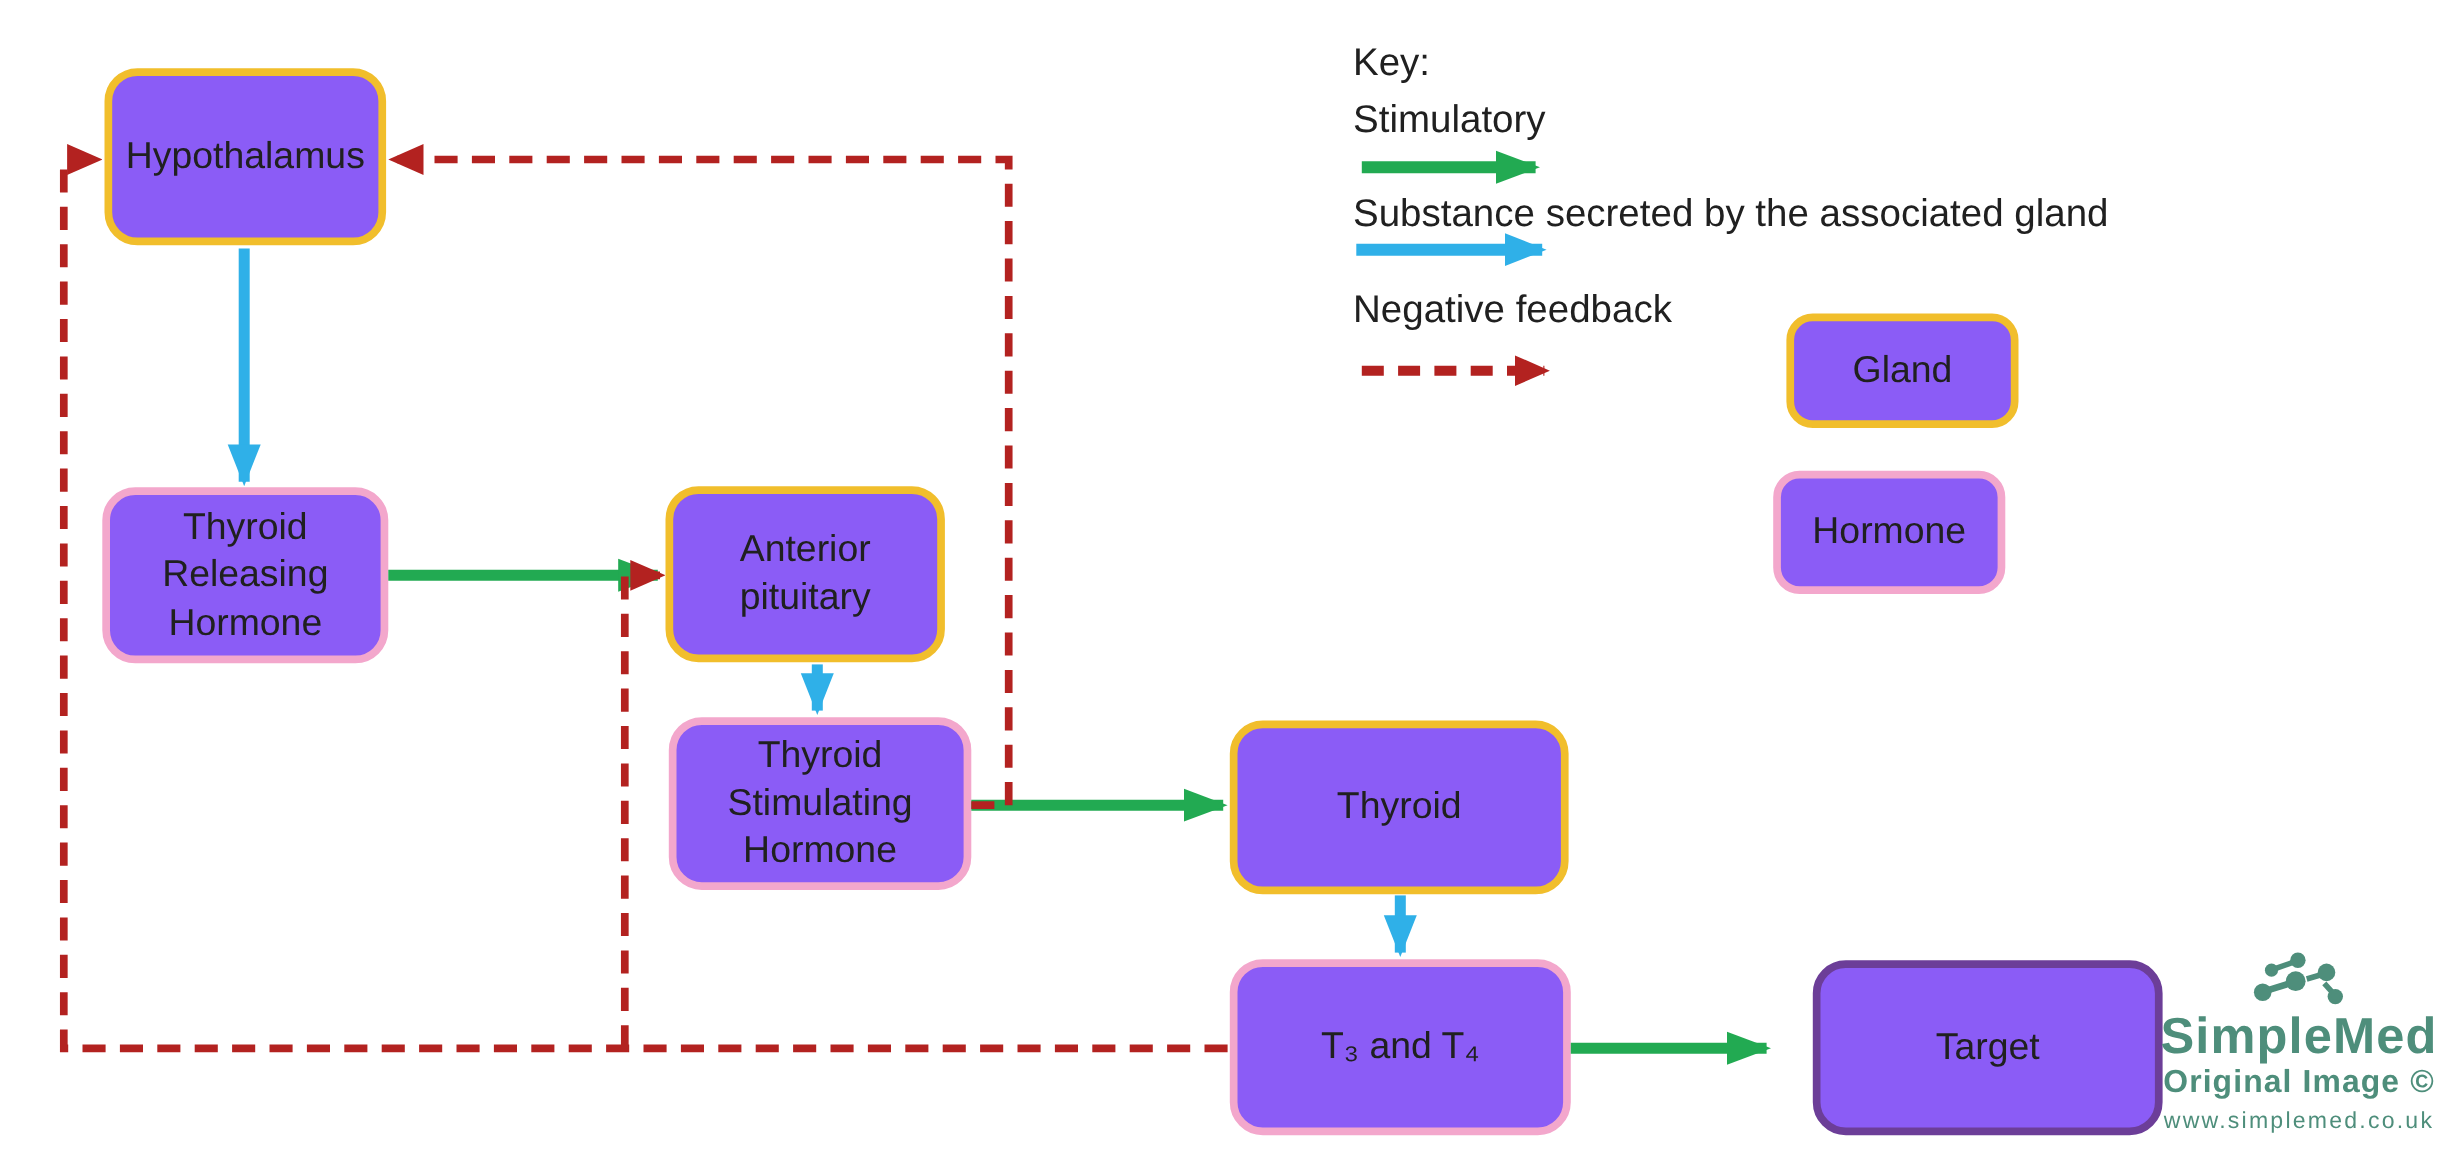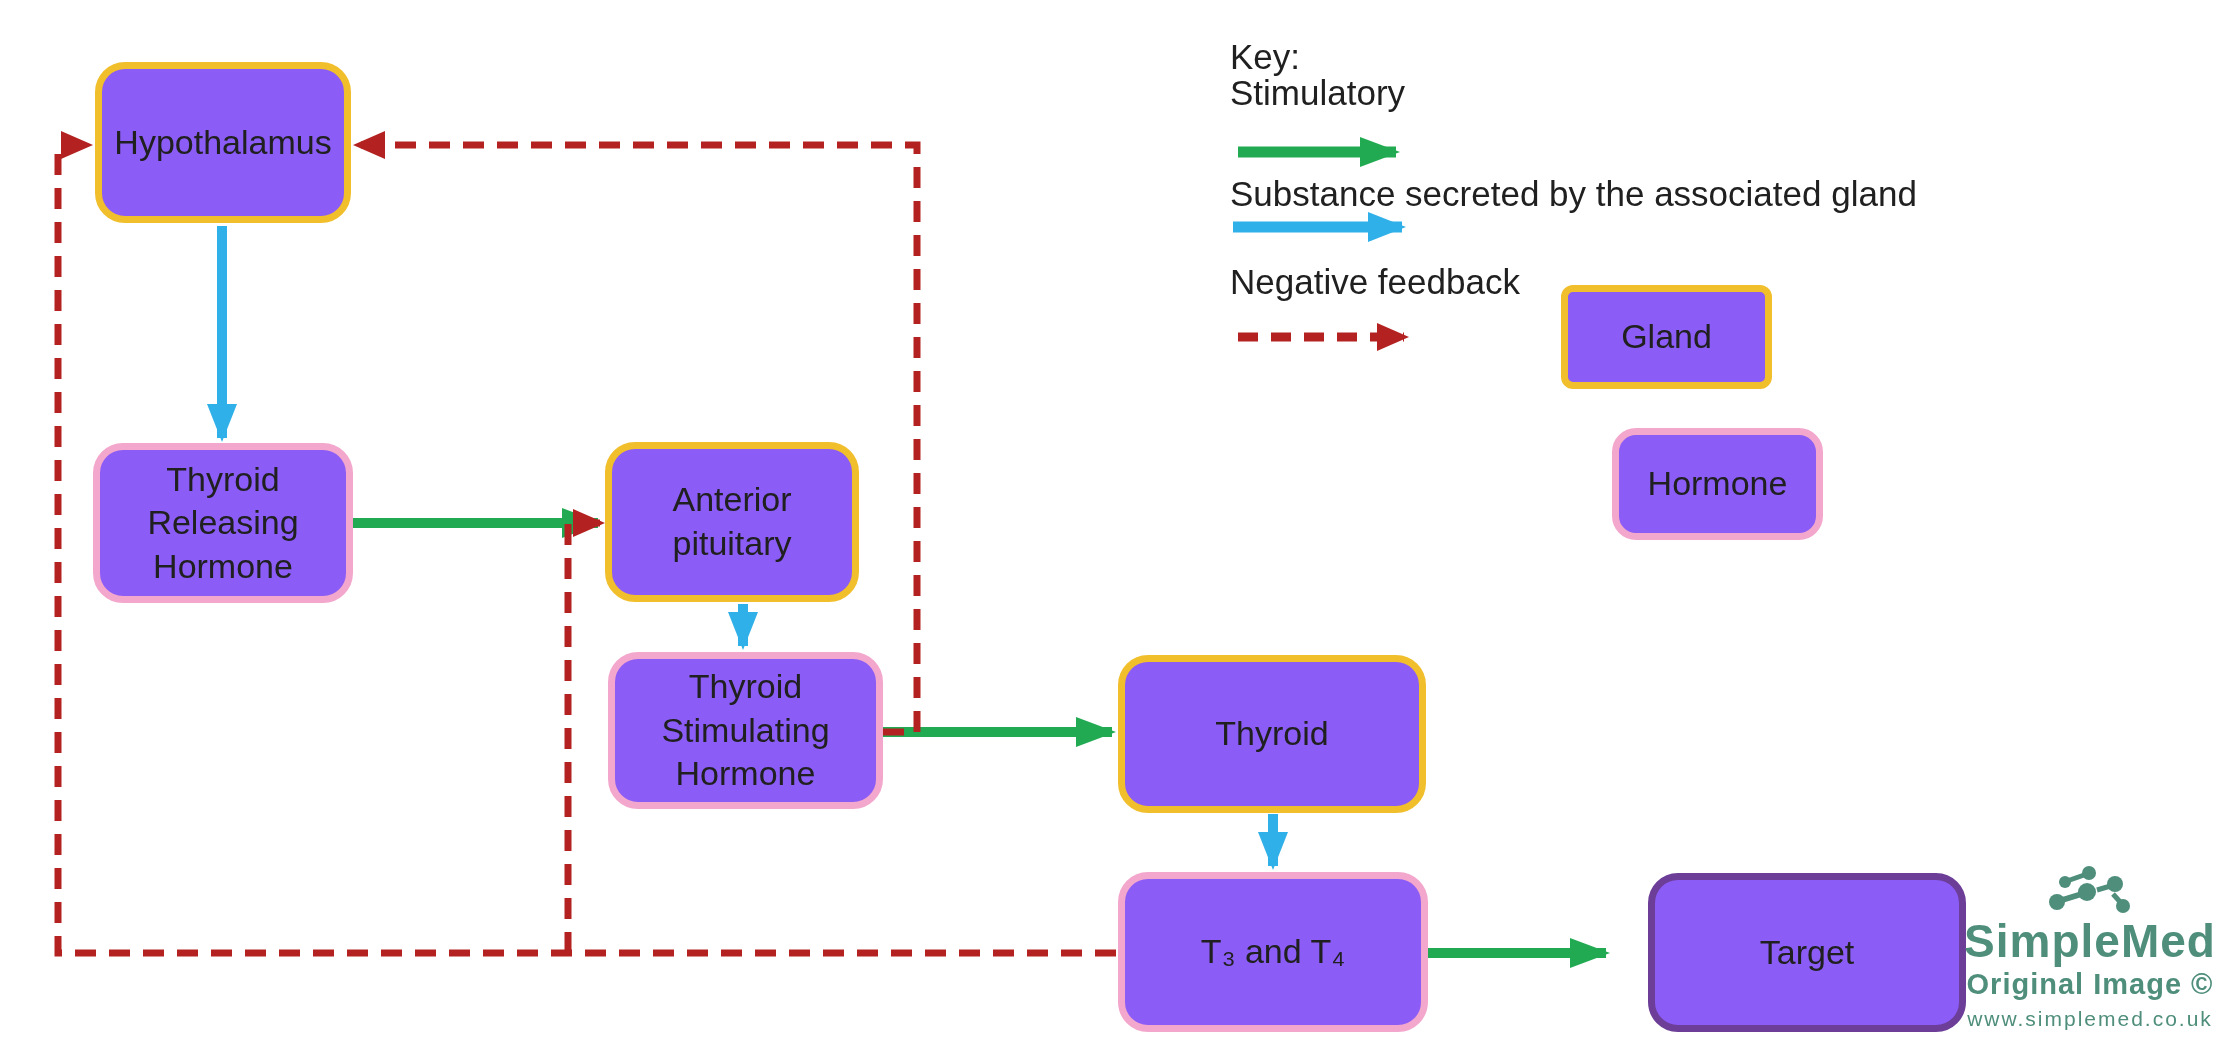--- a/index.html
+++ b/index.html
@@ -30,29 +30,29 @@
   .node.hormone{border:7px solid var(--hormone_border,#F3A7CC);}
   .node.target{border:7px solid var(--target_border,#6C3E98);}
 
   #node-hypothalamus{left:95px;top:62px;width:256px;height:161px;}
   #node-trh{left:93px;top:443px;width:260px;height:160px;}
   #node-anterior-pituitary{left:605px;top:442px;width:254px;height:160px;}
   #node-tsh{left:608px;top:652px;width:275px;height:157px;}
   #node-thyroid{left:1118px;top:655px;width:308px;height:158px;}
   #node-t3-t4{left:1118px;top:872px;width:310px;height:160px;text-align:right;}
   #node-target{left:1648px;top:873px;width:318px;height:159px;}
-  #key-gland-box{left:1561px;top:285px;width:211px;height:104px;border-radius:12px;}
+  #key-gland-box{left:1624px;top:285px;width:211px;height:104px;border-radius:24px;}
   #key-hormone-box{left:1612px;top:428px;width:211px;height:112px;border-radius:24px;}
 
   .key-text{
     position:absolute;z-index:2;
     font-size:35px;line-height:1.2;white-space:nowrap;
   }
   #key-title{left:1230px;top:36px;}
-  #key-stimulatory{left:1230px;top:72px;}
+  #key-stimulatory{left:1230px;top:88px;}
   #key-secretion{left:1230px;top:173px;}
   #key-feedback{left:1230px;top:261px;}
 
   .logo{
     position:absolute;z-index:2;
     left:1948px;top:864px;width:284px;
     text-align:center;
     color:var(--logo,#4E8E7B);
   }
   .logo-icon{display:block;margin:0 auto 2px auto;}

